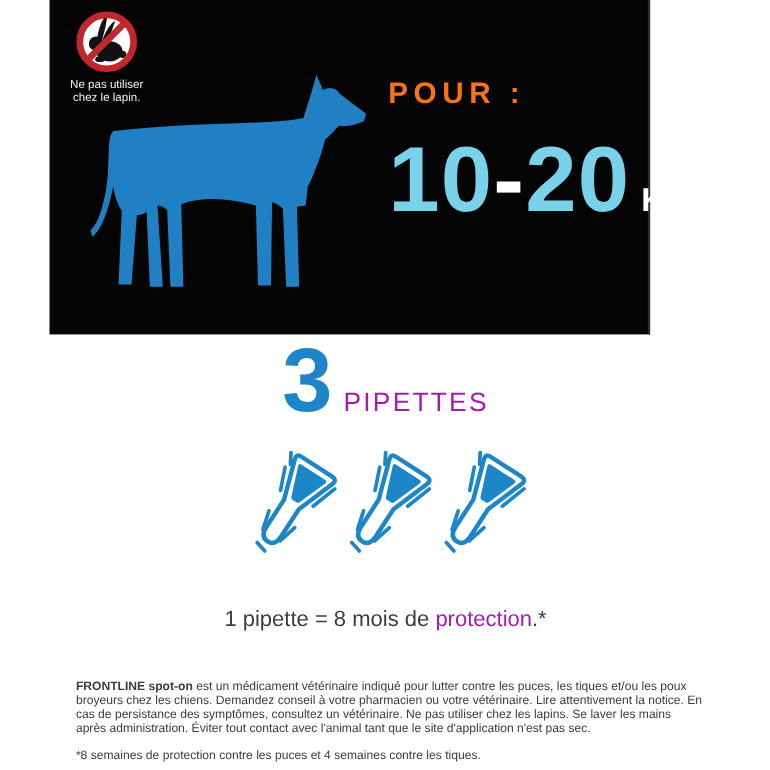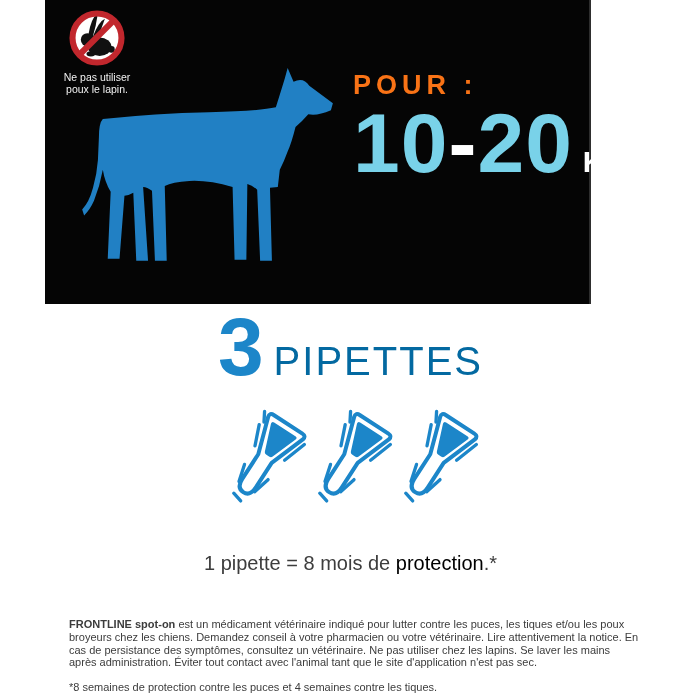--- a/index.html
+++ b/index.html
@@ -16,51 +16,51 @@
   }
   .warning-block svg { display: block; margin: 0 auto; }
   .warning-text {
     margin-top: 5px; color: #f1f1f1; font-size: 10.5px; line-height: 12px;
   }
   .dog-wrap { position: absolute; left: 36px; top: 64px; width: 256px; height: 204px; }
   .pour-block { position: absolute; left: 308px; top: 70px; }
   .pour-label {
     color: #f97316; font-size: 27px; font-weight: bold; letter-spacing: 5px;
   }
-  .weight-line { margin-top: 0; white-space: nowrap; text-align: right; }
+  .weight-line { margin-top: 20px; white-space: nowrap; text-align: right; }
   .weight-num {
     font-size: 84px; font-weight: bold; color: #79d2e9; letter-spacing: 1px;
     line-height: 1;
   }
   .weight-sep { color: #ffffff; }
   .weight-unit {
     font-size: 30px; font-weight: bold; color: #ffffff; margin-left: 10px;
     letter-spacing: 1px;
   }
 
   
   .pipettes-section {
     position: absolute; left: 45px; top: 306px; width: 611px; text-align: center;
   }
   .count-row { line-height: 1; padding-top: 6px; }
   .pipette-count {
     font-size: 82px; font-weight: bold; color: #1c86c9; line-height: 0.85;
     vertical-align: baseline;
   }
   .pipette-label {
-    font-size: 40px; color: #0369a1; letter-spacing: 2px; margin-left: 10px;
+    font-size: 24px; color: #a21caf; letter-spacing: 2px; margin-left: 10px;
     vertical-align: baseline;
   }
   .icons-row {
     margin-top: 18px; display: flex; justify-content: center; align-items: flex-start;
     gap: 22px; height: 140px;
   }
   .pipette-icon-wrap { width: 64px; height: 122px; transform: rotate(33deg); }
   .note-line { margin-top: 12px; font-size: 20px; color: #3d3d3d; }
-  .note-highlight { color: #000000; }
+  .note-highlight { color: #a21caf; }
 
   
   .legal {
     position: absolute; left: 57px; top: 606px; width: 594px;
     font-size: 11px; line-height: 12.8px; color: #3c3c3c;
   }
   .legal p { margin: 12px; }
   .legal .footnote { margin-top: 7px; }
 </style>
 </head>
@@ -77,21 +77,21 @@
         <circle cx="21" cy="34" r="7.5"></circle>
         <ellipse cx="35" cy="42" rx="13.5" ry="10.5"></ellipse>
         <circle cx="48.5" cy="45" r="3.8"></circle>
         <ellipse cx="25" cy="50" rx="5" ry="3"></ellipse>
       </g>
       <line x1="50" y1="13" x2="13" y2="50" stroke="#c1272d" stroke-width="7"></line>
       <circle cx="32" cy="32" r="28" fill="none" stroke="#c1272d" stroke-width="7"></circle>
     </svg>
     <div class="warning-text">
       <div>Ne pas utiliser</div>
-      <div>poux le lapin.</div>
+      <div>chez le lapin.</div>
     </div>
   </div>
 
   <div class="dog-wrap">
     <svg width="256" height="204" viewBox="0 0 520 415">
       <path fill="#2180c4" d="
         M 420,8
         L 432,36
         Q 452,26 464,44
         L 512,80

